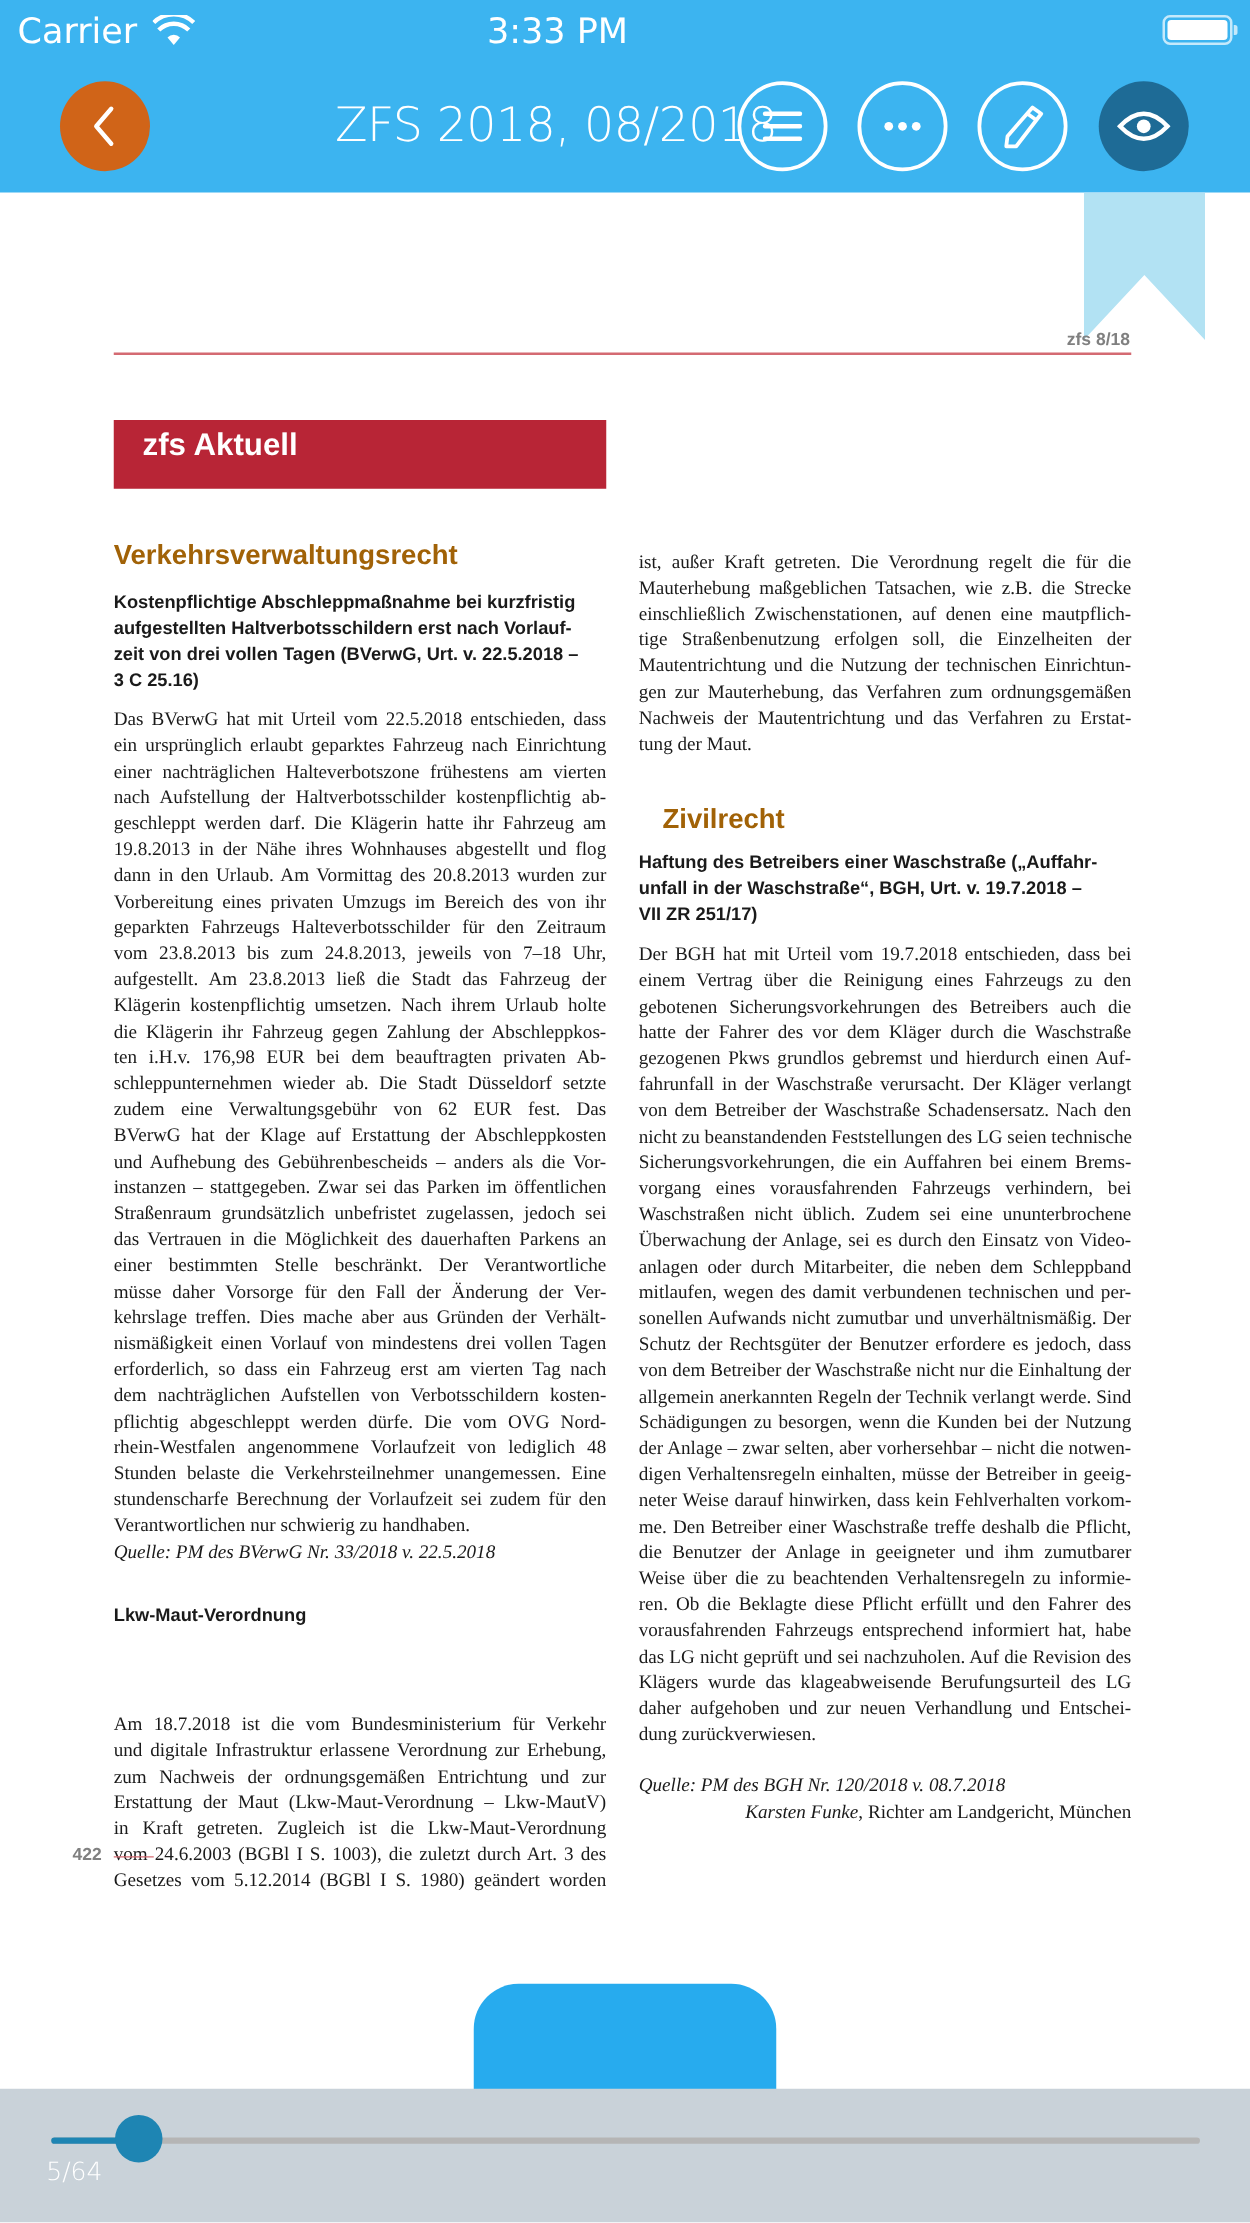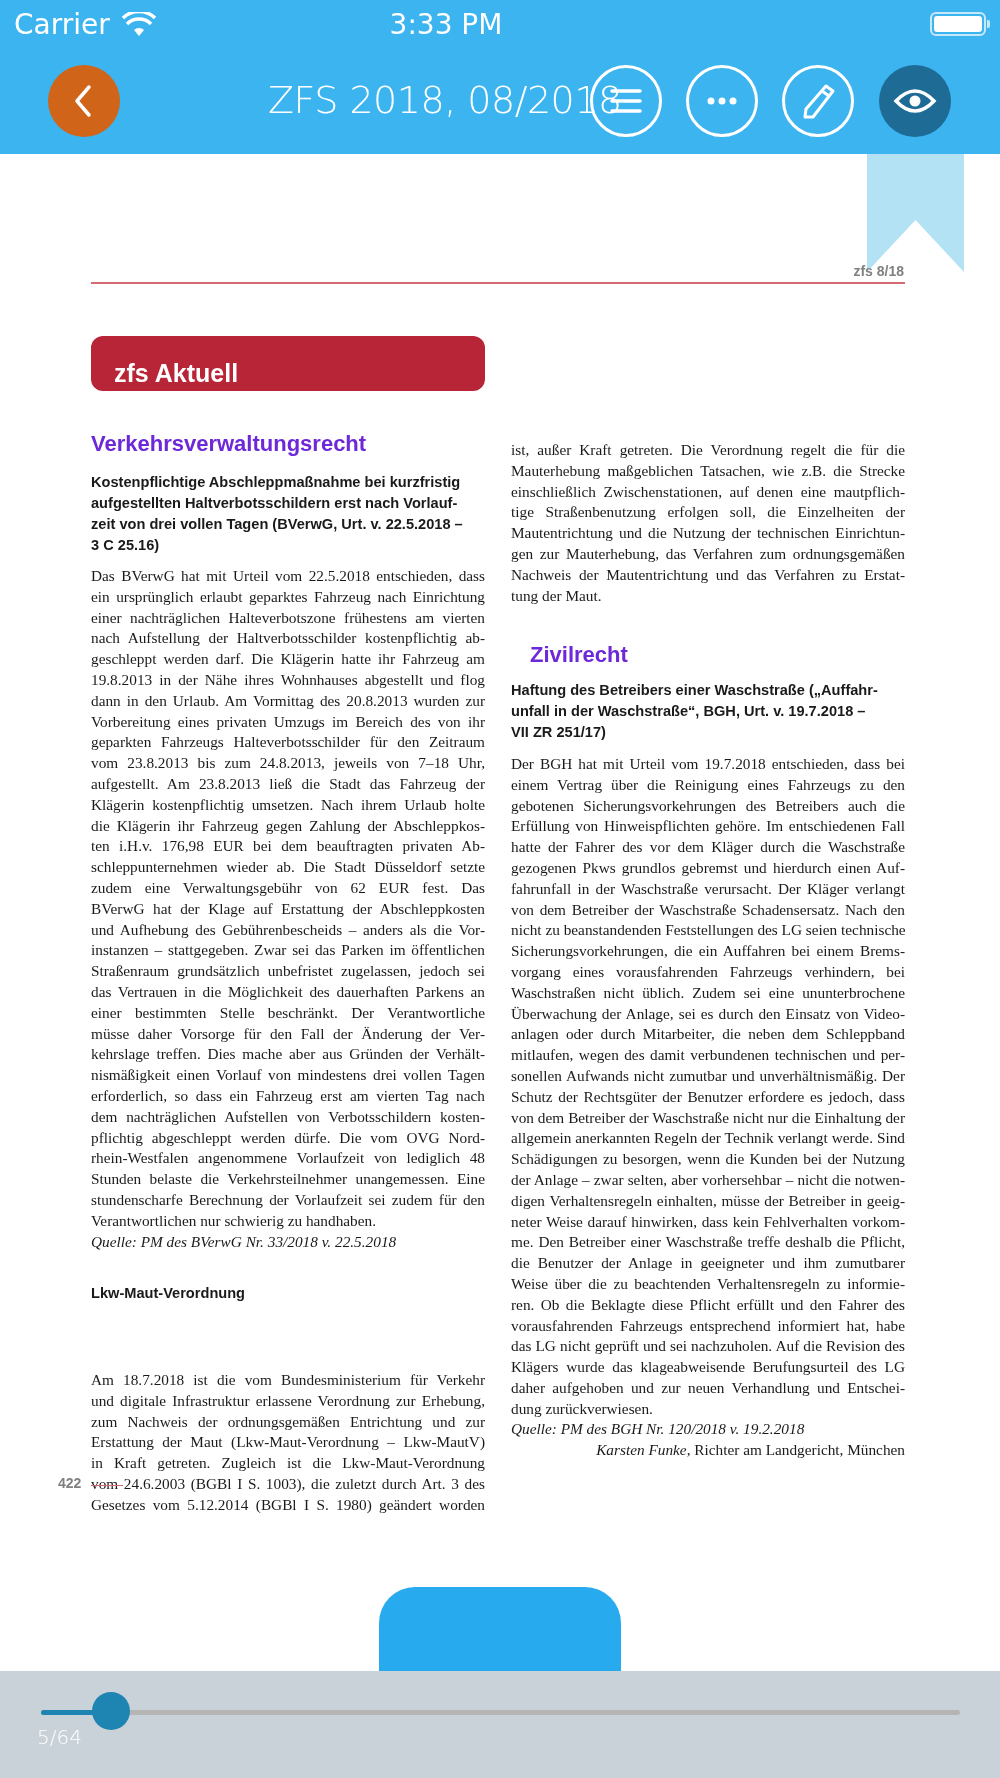--- a/index.html
+++ b/index.html
@@ -13,22 +13,22 @@
   .battery::before { content:""; position:absolute; left:2px; top:2px; right:2px; bottom:2px; background:#fff; border-radius:3px; }
   .battery::after { content:""; position:absolute; right:-6px; top:6px; width:3px; height:8px; background:rgba(255,255,255,0.7); border-radius:0 2px 2px 0; }
   .navbtn { position:absolute; top:65px; width:72px; height:72px; border-radius:50%; box-sizing:border-box; display:flex; align-items:center; justify-content:center; }
   .back { left:48px; background:#d06418; }
   .outline { border:3px solid #fff; }
   .eyebtn { left:879px; background:#1e6b96; }
   .title { position:absolute; left:268px; top:78px; font-size:38px; color:#fff; font-family:"DejaVu Sans", sans-serif; font-weight:300; letter-spacing:-0.5px; }
   .bookmark { position:absolute; left:867px; top:154px; width:97px; height:118px; background:#b2e2f3; clip-path:polygon(0 0,100% 0,100% 100%,50% 56%,0 100%); }
   .runhead { position:absolute; right:96px; top:263px; font-size:14px; color:#808080; font-weight:bold; }
   .redrule { position:absolute; left:91px; top:282px; width:814px; height:2px; background:#d46a72; }
-  .banner { position:absolute; left:91px; top:336px; width:394px; height:55px; background:#b82536; color:#fff; font-size:25px; font-weight:bold; box-sizing:border-box; padding:23px 0 0 23px;border-radius:12px; }
-  .h2 { color:#6d28d9; font-weight:bold; font-size:22px; position:absolute; }
+  .banner { position:absolute; left:91px; top:336px; width:394px; height:55px; background:#b82536; color:#fff; font-size:25px; font-weight:bold; box-sizing:border-box; padding:6px 0 0 23px; }
+  .h2 { color:#a16207; font-weight:bold; font-size:22px; position:absolute; }
   .h3 { font-weight:bold; font-size:14.6px; line-height:21px; color:#1a1a1a; position:absolute; width:394px; }
   .para { position:absolute; width:394px; font-family:"Liberation Serif", serif; font-size:15.3px; color:#1a1a1a; }
   .ln { height:20.8px; line-height:20.8px; text-align:justify; text-align-last:justify; white-space:nowrap; overflow:visible; }
   .ln.last { text-align-last:left; }
   .ln.right { text-align:right; text-align-last:right; }
   .it { font-style:italic; }
   .folio { position:absolute; left:58px; top:1475px; font-size:14px; color:#808080; font-weight:bold; }
   .folio-rule { position:absolute; left:91px; top:1485px; width:32px; height:1px; background:#d46a72; }
   .tab { position:absolute; left:379px; top:1587px; width:242px; height:85px; background:#27abee; border-radius:36px 36px 0 0; }
   .bottombar { position:absolute; left:0; top:1671px; width:1000px; height:107px; background:#c9d2d9; }
@@ -158,21 +158,20 @@
 <div class="h2" style="left:511px; top:642px;margin-left:19px;">Zivilrecht</div>
 <div class="h3" style="left:511px; top:680px;">
   <div>Haftung des Betreibers einer Waschstraße („Auffahr-</div>
   <div>unfall in der Waschstraße“, BGH, Urt. v. 19.7.2018 –</div>
   <div>VII ZR 251/17)</div>
 </div>
 <div class="para" style="left:511px; top:754px;" id="r-body2">
     <div class="ln">Der BGH hat mit Urteil vom 19.7.2018 entschieden, dass bei</div>
     <div class="ln">einem Vertrag über die Reinigung eines Fahrzeugs zu den</div>
     <div class="ln">gebotenen Sicherungsvorkehrungen des Betreibers auch die</div>
-    <div class="ln">Erfüllung von Hinweispflichten gehöre. Im entschiedenen Fall</div>
     <div class="ln">hatte der Fahrer des vor dem Kläger durch die Waschstraße</div>
     <div class="ln">gezogenen Pkws grundlos gebremst und hierdurch einen Auf-</div>
     <div class="ln">fahrunfall in der Waschstraße verursacht. Der Kläger verlangt</div>
     <div class="ln">von dem Betreiber der Waschstraße Schadensersatz. Nach den</div>
     <div class="ln">nicht zu beanstandenden Feststellungen des LG seien technische</div>
     <div class="ln">Sicherungsvorkehrungen, die ein Auffahren bei einem Brems-</div>
     <div class="ln">vorgang eines vorausfahrenden Fahrzeugs verhindern, bei</div>
     <div class="ln">Waschstraßen nicht üblich. Zudem sei eine ununterbrochene</div>
     <div class="ln">Überwachung der Anlage, sei es durch den Einsatz von Video-</div>
     <div class="ln">anlagen oder durch Mitarbeiter, die neben dem Schleppband</div>
@@ -189,21 +188,21 @@
     <div class="ln">die Benutzer der Anlage in geeigneter und ihm zumutbarer</div>
     <div class="ln">Weise über die zu beachtenden Verhaltensregeln zu informie-</div>
     <div class="ln">ren. Ob die Beklagte diese Pflicht erfüllt und den Fahrer des</div>
     <div class="ln">vorausfahrenden Fahrzeugs entsprechend informiert hat, habe</div>
     <div class="ln">das LG nicht geprüft und sei nachzuholen. Auf die Revision des</div>
     <div class="ln">Klägers wurde das klageabweisende Berufungsurteil des LG</div>
     <div class="ln">daher aufgehoben und zur neuen Verhandlung und Entschei-</div>
     <div class="ln last">dung zurückverwiesen.</div>
   </div>
 <div class="para" style="left:511px; top:1419px;">
-  <div class="ln last it">Quelle: PM des BGH Nr. 120/2018 v. 19.2.2018</div>
+  <div class="ln last it">Quelle: PM des BGH Nr. 120/2018 v. 08.7.2018</div>
   <div class="ln right"><span class="it">Karsten Funke</span><span>, Richter am Landgericht, München</span></div>
 </div>
 
 <div class="folio">422</div>
 <div class="folio-rule"></div>
 
 <div class="tab"></div>
 <div class="bottombar"></div>
 <div class="track"></div>
 <div class="track-fill"></div>

